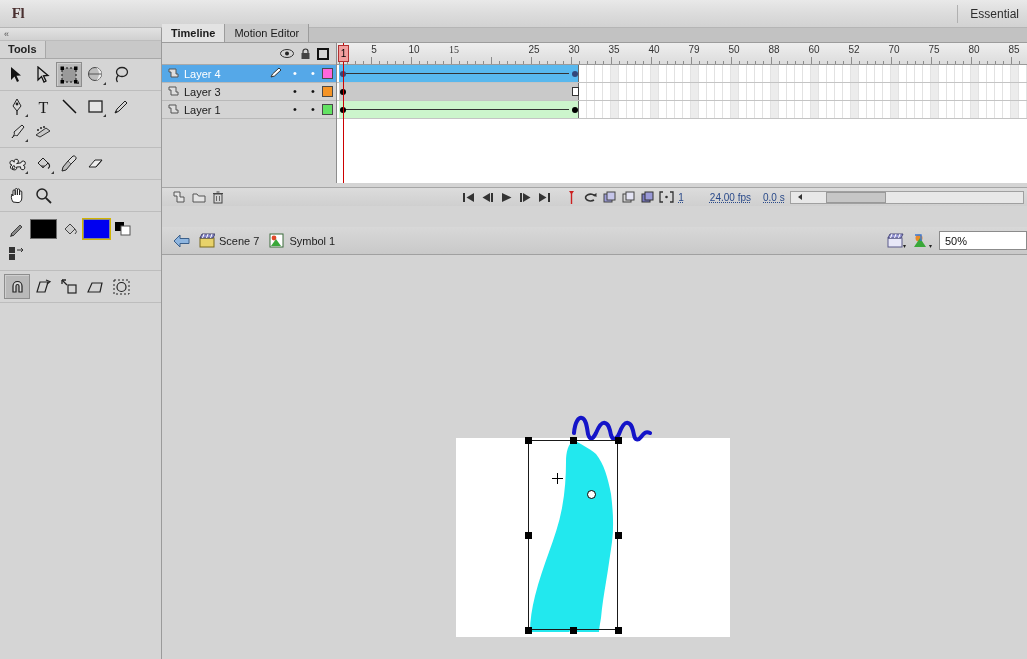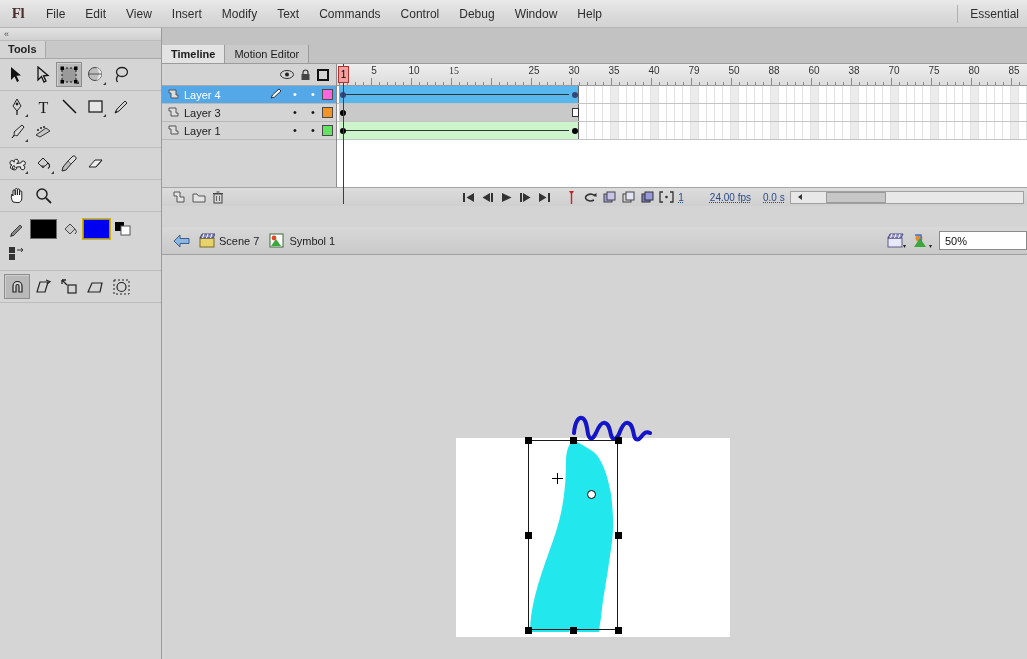--- a/index.html
+++ b/index.html
@@ -71,21 +71,21 @@
   .swatch-row { display: flex; align-items: center; padding: 4px 4px; }
   .sw-box { width: 27px; height: 20px; border: 1px solid #6b6b6b; }
   .sw-box.sel-fill { border: 1px solid #888; outline: 1px solid #d2b400; }
 
   
   .timeline-panel {
     position: absolute; left: 162px; top: 28px; width: 865px; height: 178px;
     background: #d4d4d4;
   }
   .tl-tabbar {
-    height: 36px; background: #c2c2c2; border-bottom: 1px solid #9c9c9c;
+    height: 15px; background: #c2c2c2; border-bottom: 1px solid #9c9c9c;
     display: flex; align-items: flex-end;
   }
   .tl-tab {
     height: 18px; line-height: 18px; padding: 0 9px; font-size: 11px; color: #1a1a1a;
     background: #cacaca; border-right: 1px solid #9c9c9c;
   }
   .tl-tab.active { background: #e3e3e3; font-weight: bold; }
   .tl-body { position: relative; height: 140px; background: #d4d4d4; overflow: hidden; }
 
   
@@ -182,33 +182,20 @@
   .xform-cross:before { left: 5px; top: 0; width: 1px; height: 11px; }
   .xform-cross:after { top: 5px; left: 0; height: 1px; width: 11px; }
 </style>
 </head>
 <body>
 
 <div id="app">
 
   <div class="menubar">
     <div class="fl-logo">Fl</div>
-    <div id="menu-items" style="display:flex;">
-        <div class="menu-item">File</div>
-        <div class="menu-item">Edit</div>
-        <div class="menu-item">View</div>
-        <div class="menu-item">Insert</div>
-        <div class="menu-item">Modify</div>
-        <div class="menu-item">Text</div>
-        <div class="menu-item">Commands</div>
-        <div class="menu-item">Control</div>
-        <div class="menu-item">Debug</div>
-        <div class="menu-item">Window</div>
-        <div class="menu-item">Help</div>
-      </div>
     <div style="flex:1"></div>
     <div class="ws-sep"></div>
     <div class="workspace">Essential</div>
   </div>
 
   <div class="tools-panel">
     <div class="tools-collapse">«</div>
     <div class="tools-tabbar">
       <div class="tools-tab">Tools</div>
     </div>
@@ -560,21 +547,21 @@
             <div class="tick-lbl" style="left: 117px; font-family: Liberation Serif, serif;">15</div>
             <div class="tick-lbl" style="left: 163px; margin-top: 24px;">20</div>
             <div class="tick-lbl" style="left: 197px;">25</div>
             <div class="tick-lbl" style="left: 237px;">30</div>
             <div class="tick-lbl" style="left: 277px;">35</div>
             <div class="tick-lbl" style="left: 317px;">40</div>
             <div class="tick-lbl" style="left: 357px;">79</div>
             <div class="tick-lbl" style="left: 397px;">50</div>
             <div class="tick-lbl" style="left: 437px;">88</div>
             <div class="tick-lbl" style="left: 477px;">60</div>
-            <div class="tick-lbl" style="left: 517px;">38</div>
+            <div class="tick-lbl" style="left: 517px;">52</div>
             <div class="tick-lbl" style="left: 557px;">70</div>
             <div class="tick-lbl" style="left: 597px;">75</div>
             <div class="tick-lbl" style="left: 637px;">80</div>
             <div class="tick-lbl" style="left: 677px;">85</div>
           </div>
         <div class="fr-rows" id="fr-rows">
             <div class="fr-row">
               <div class="fr-grid">
                 <div class="fr-cell" style="left: 2px;"></div>
                 <div class="fr-cell" style="left: 10px;"></div>

